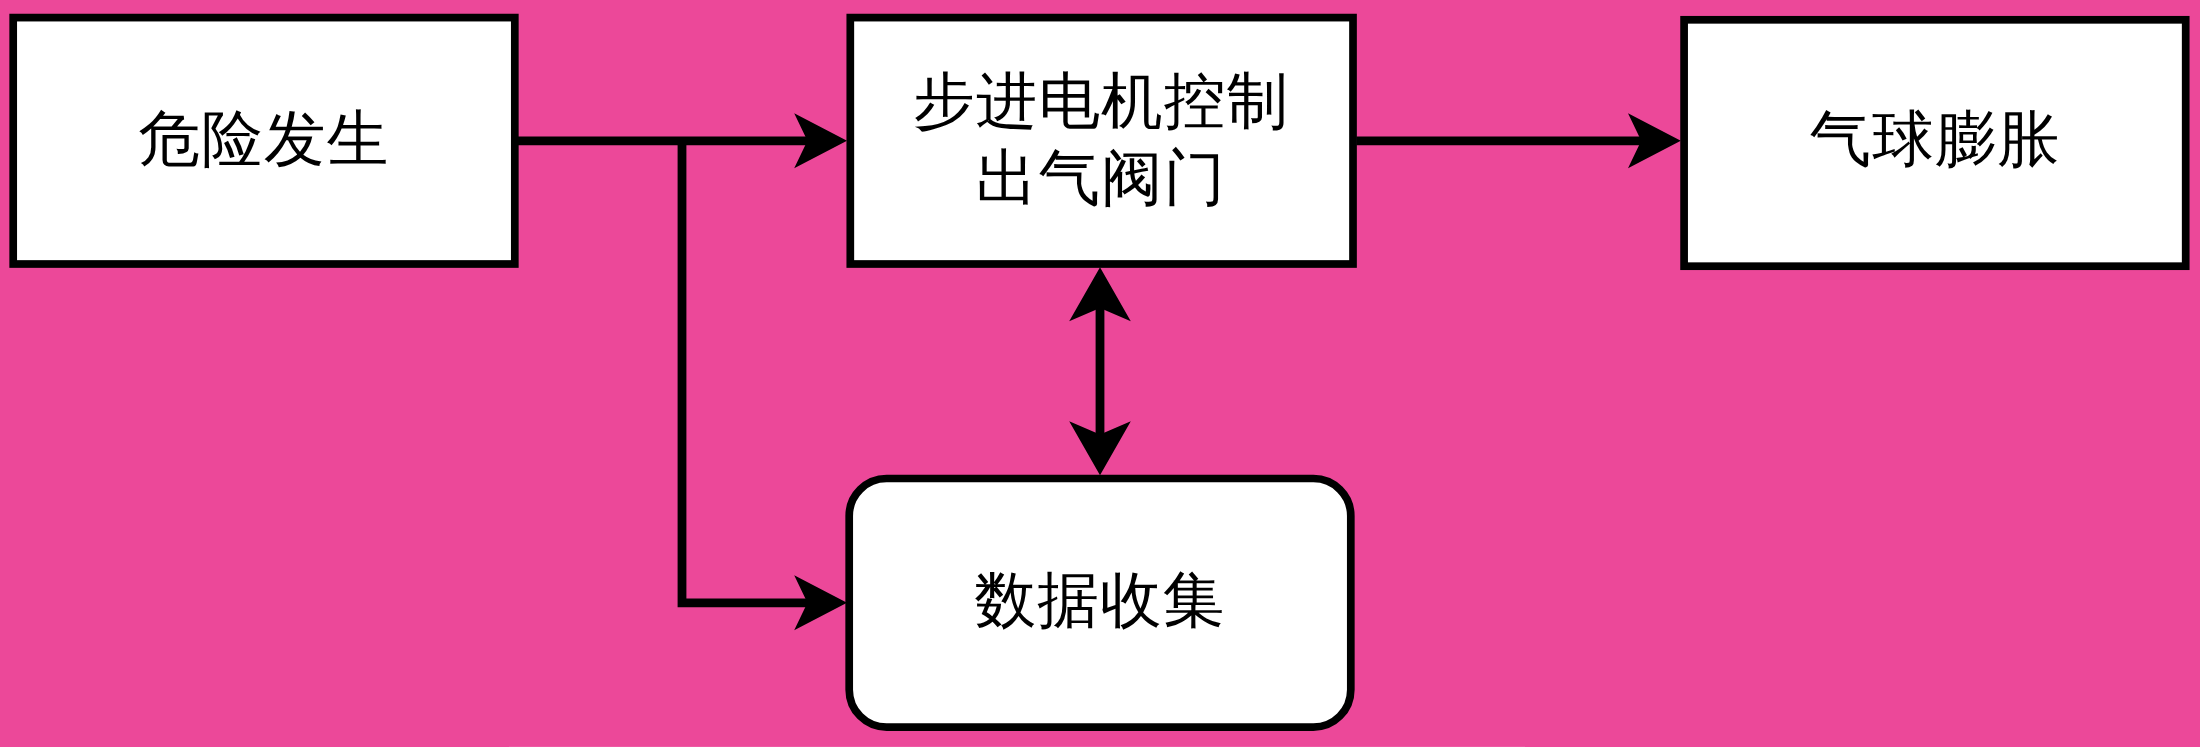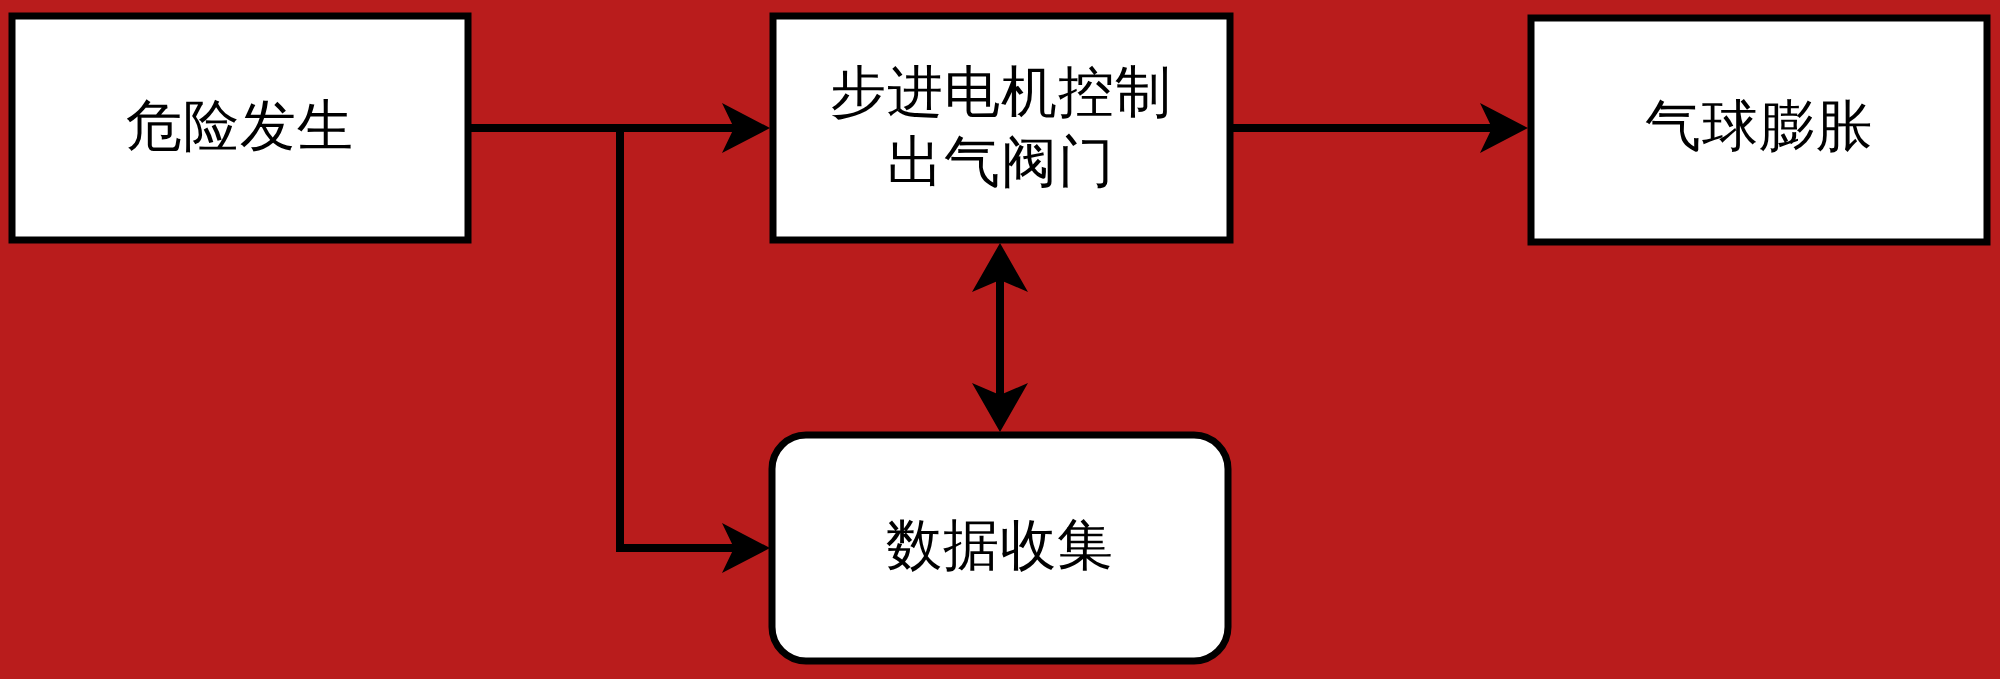--- a/index.html
+++ b/index.html
@@ -8,21 +8,21 @@
     padding: 0;
     background: #ffffff;
   }
   body {
     font-family: "DejaVu Sans", "Liberation Sans", sans-serif;
   }
   #diagram-root {
     position: relative;
     width: 2000px;
     height: 679px;
-    background: #b91c1c;
+    background: #ec4899;
     overflow: hidden;
   }
   #flow-svg {
     display: block;
     width: 2000px;
     height: 679px;
   }
   .node-shape {
     fill: #ffffff;
     stroke: #000000;

